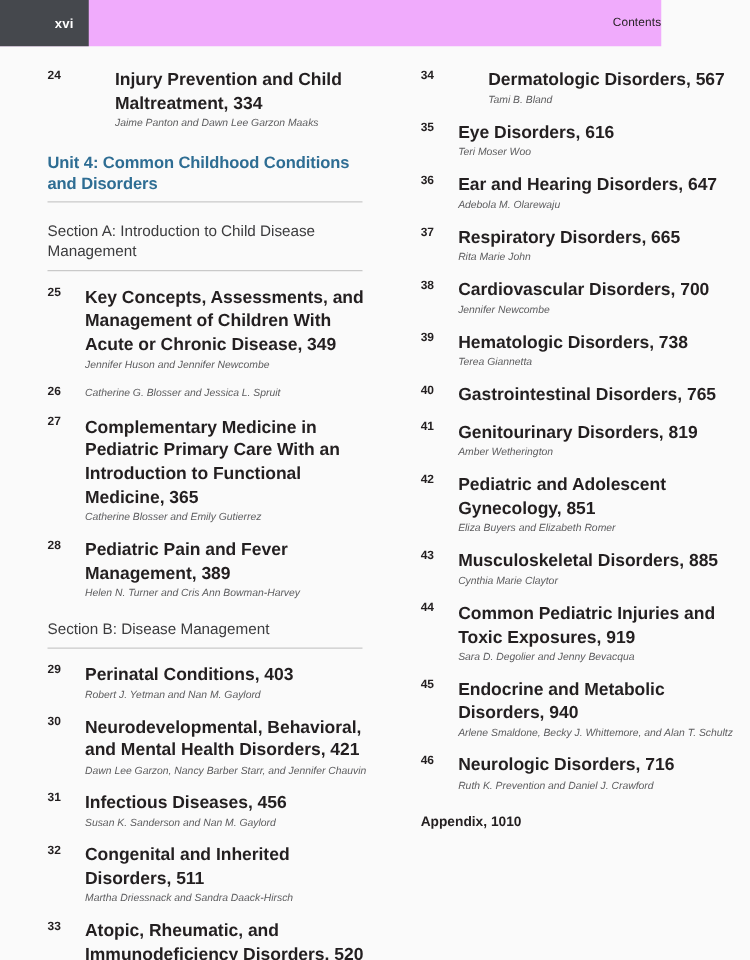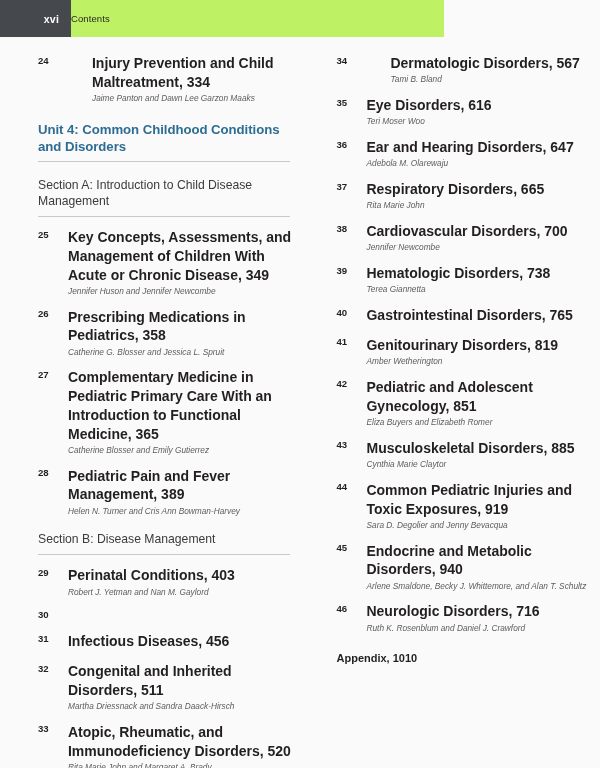--- a/index.html
+++ b/index.html
@@ -13,24 +13,25 @@
     background: #fafafa;
     font-family: "Liberation Sans", sans-serif;
     color: #231f20;
     overflow: hidden;
   }
 
   
   .page-header {
     position: relative;
     height: 37px;
-    width: 444px;
-    background: #bef264;
+    width: 529px;
+    background: #f0abfc;
     display: flex;
     align-items: center;
+    justify-content: space-between;
   }
   .folio-block {
     width: 71px;
     height: 37px;
     background: #45484d;
     color: #ffffff;
     display: flex;
     align-items: center;
     justify-content: flex-end;
     box-sizing: border-box;
@@ -147,21 +148,20 @@
       <div class="entry">
         <div class="entry-num">25</div>
         <div class="entry-body">
           <div class="entry-title">Key Concepts, Assessments, and Management of Children With Acute or Chronic Disease, 349</div>
           <div class="entry-authors">Jennifer Huson and Jennifer Newcombe</div>
         </div>
       </div>
       <div class="entry">
         <div class="entry-num">26</div>
         <div class="entry-body">
-          <div class="entry-title">Prescribing Medications in Pediatrics, 358</div>
           <div class="entry-authors">Catherine G. Blosser and Jessica L. Spruit</div>
         </div>
       </div>
       <div class="entry">
         <div class="entry-num">27</div>
         <div class="entry-body">
           <div class="entry-title">Complementary Medicine in Pediatric Primary Care With an Introduction to Functional Medicine, 365</div>
           <div class="entry-authors">Catherine Blosser and Emily Gutierrez</div>
         </div>
       </div>
@@ -176,25 +176,30 @@
       <hr class="rule">
       <div class="entry">
         <div class="entry-num">29</div>
         <div class="entry-body">
           <div class="entry-title">Perinatal Conditions, 403</div>
           <div class="entry-authors">Robert J. Yetman and Nan M. Gaylord</div>
         </div>
       </div>
       <div class="entry">
         <div class="entry-num">30</div>
+        <div class="entry-body">
+          <div class="entry-title">Neurodevelopmental, Behavioral, and Mental Health Disorders, 421</div>
+          <div class="entry-authors">Dawn Lee Garzon, Nancy Barber Starr, and Jennifer Chauvin</div>
+        </div>
       </div>
       <div class="entry">
         <div class="entry-num">31</div>
         <div class="entry-body">
           <div class="entry-title">Infectious Diseases, 456</div>
+          <div class="entry-authors">Susan K. Sanderson and Nan M. Gaylord</div>
         </div>
       </div>
       <div class="entry">
         <div class="entry-num">32</div>
         <div class="entry-body">
           <div class="entry-title">Congenital and Inherited Disorders, 511</div>
           <div class="entry-authors">Martha Driessnack and Sandra Daack-Hirsch</div>
         </div>
       </div>
       <div class="entry">
@@ -286,18 +291,18 @@
         <div class="entry-num">45</div>
         <div class="entry-body">
           <div class="entry-title">Endocrine and Metabolic Disorders, 940</div>
           <div class="entry-authors">Arlene Smaldone, Becky J. Whittemore, and Alan T. Schultz</div>
         </div>
       </div>
       <div class="entry">
         <div class="entry-num">46</div>
         <div class="entry-body">
           <div class="entry-title">Neurologic Disorders, 716</div>
-          <div class="entry-authors">Ruth K. Rosenblum and Daniel J. Crawford</div>
+          <div class="entry-authors">Ruth K. Prevention and Daniel J. Crawford</div>
         </div>
       </div>
       <div class="appendix">Appendix, 1010</div>
     </div>
 </div>
 
 </body></html>

